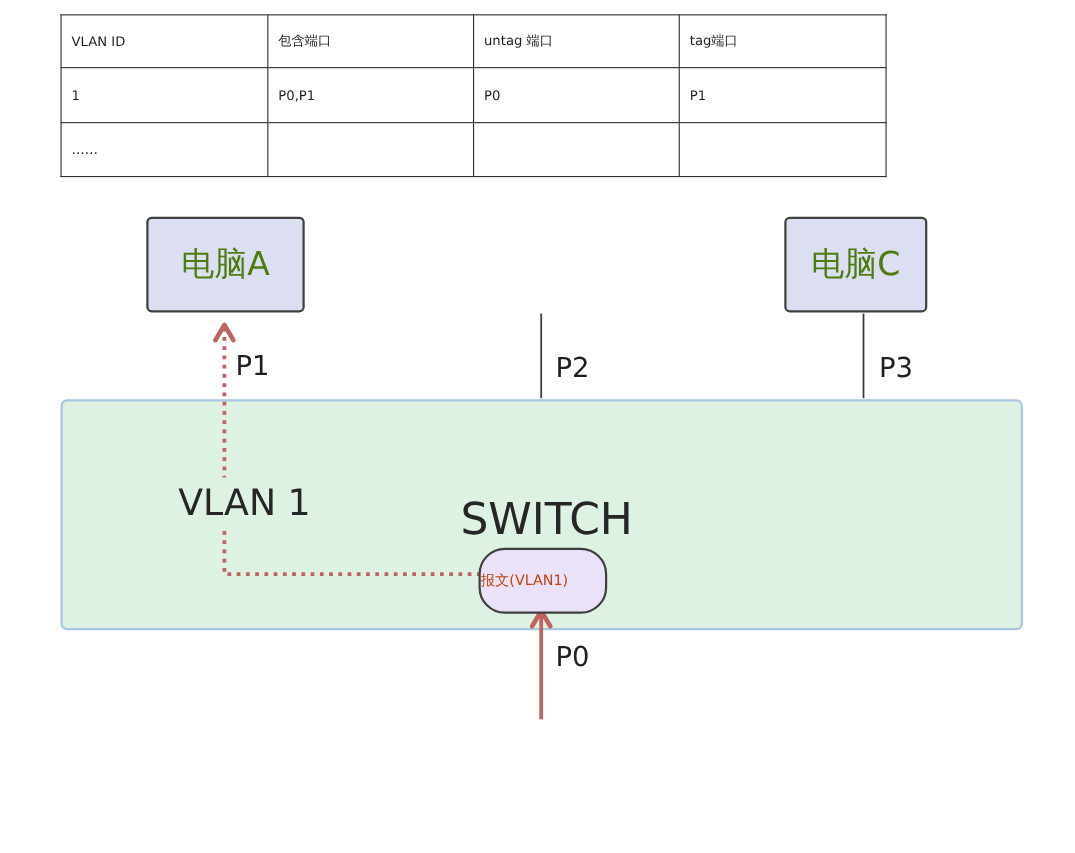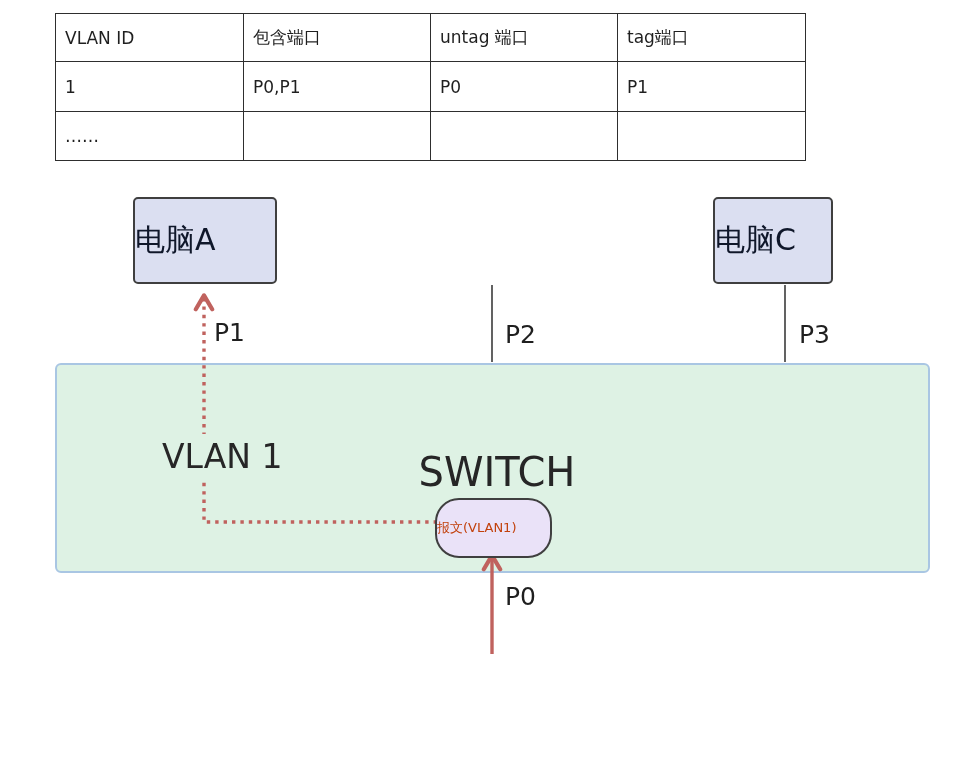--- a/index.html
+++ b/index.html
@@ -12,51 +12,52 @@
     overflow: hidden;
   }
 
   
   .vlan-table {
     position: absolute;
     left: 55px; top: 13px;
     width: 750px;
     border-collapse: collapse;
     table-layout: fixed;
-    font-size: 17px;
+    font-size: 12px;
     color: #1f1f1f;
   }
   .vlan-table th, .vlan-table td {
     border: 1px solid #2e2e2e;
     text-align: left;
     vertical-align: middle;
     padding: 0 0 0 9px;
     font-weight: normal;
     overflow: hidden;
     white-space: nowrap;
   }
   .vlan-table tr.hdr  th { height: 47px; }
   .vlan-table tr.r1   td { height: 49px; }
   .vlan-table tr.r2   td { height: 48px; }
 
   
   .pc {
     position: absolute;
     display: flex;
     align-items: center;
+    justify-content: center;
     background: #dbdff1;
     border: 2px solid #3f3f3f;
     border-radius: 5px;
     font-size: 30px;
-    color: #0f172a;
+    color: #4d7c0f;
     box-sizing: border-box;
   }
   .pc-a { left: 133px; top: 197px; width: 144px; height: 87px; }
   .pc-b { left: 423px; top: 197px; width: 142px; height: 87px; }
-  .pc-c { left: 713px; top: 197px; width: 120px; height: 87px; }
+  .pc-c { left: 713px; top: 197px; width: 130px; height: 87px; }
   .pc-d { left: 425px; top: 655px; width: 138px; height: 88px; background: #fcdede; }
 
   
   .switch-box {
     position: absolute;
     left: 55px; top: 363px;
     width: 875px; height: 210px;
     background: #def2e4;
     border: 2px solid #a9c6e3;
     border-radius: 6px;

